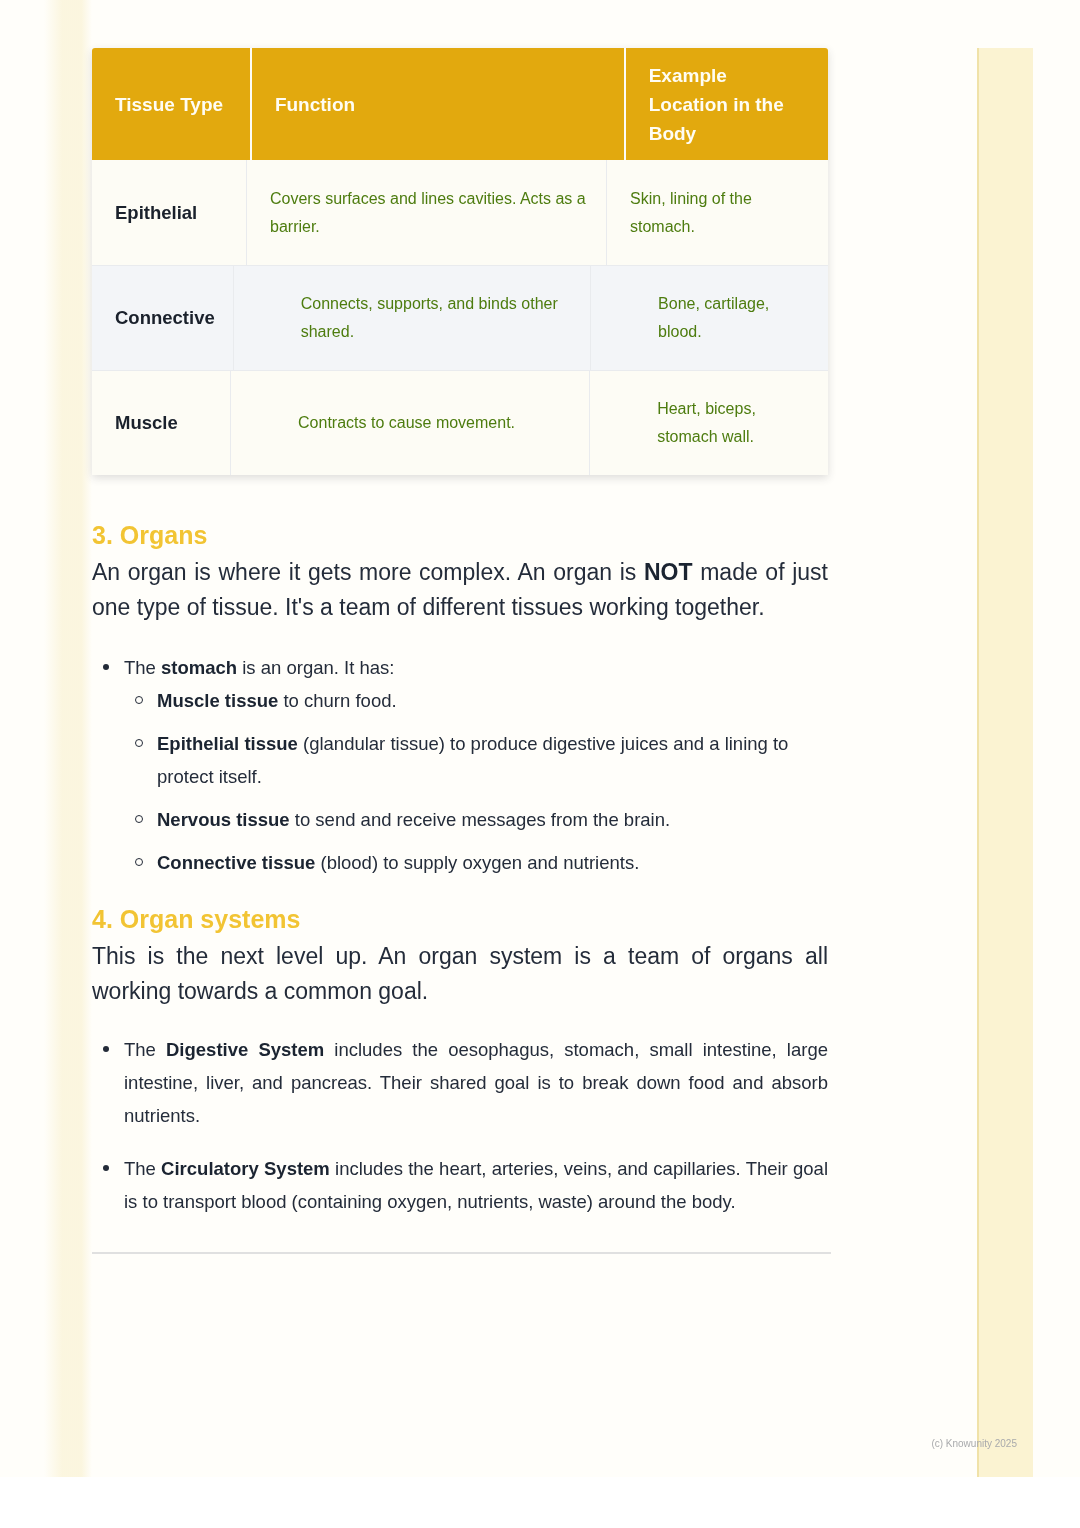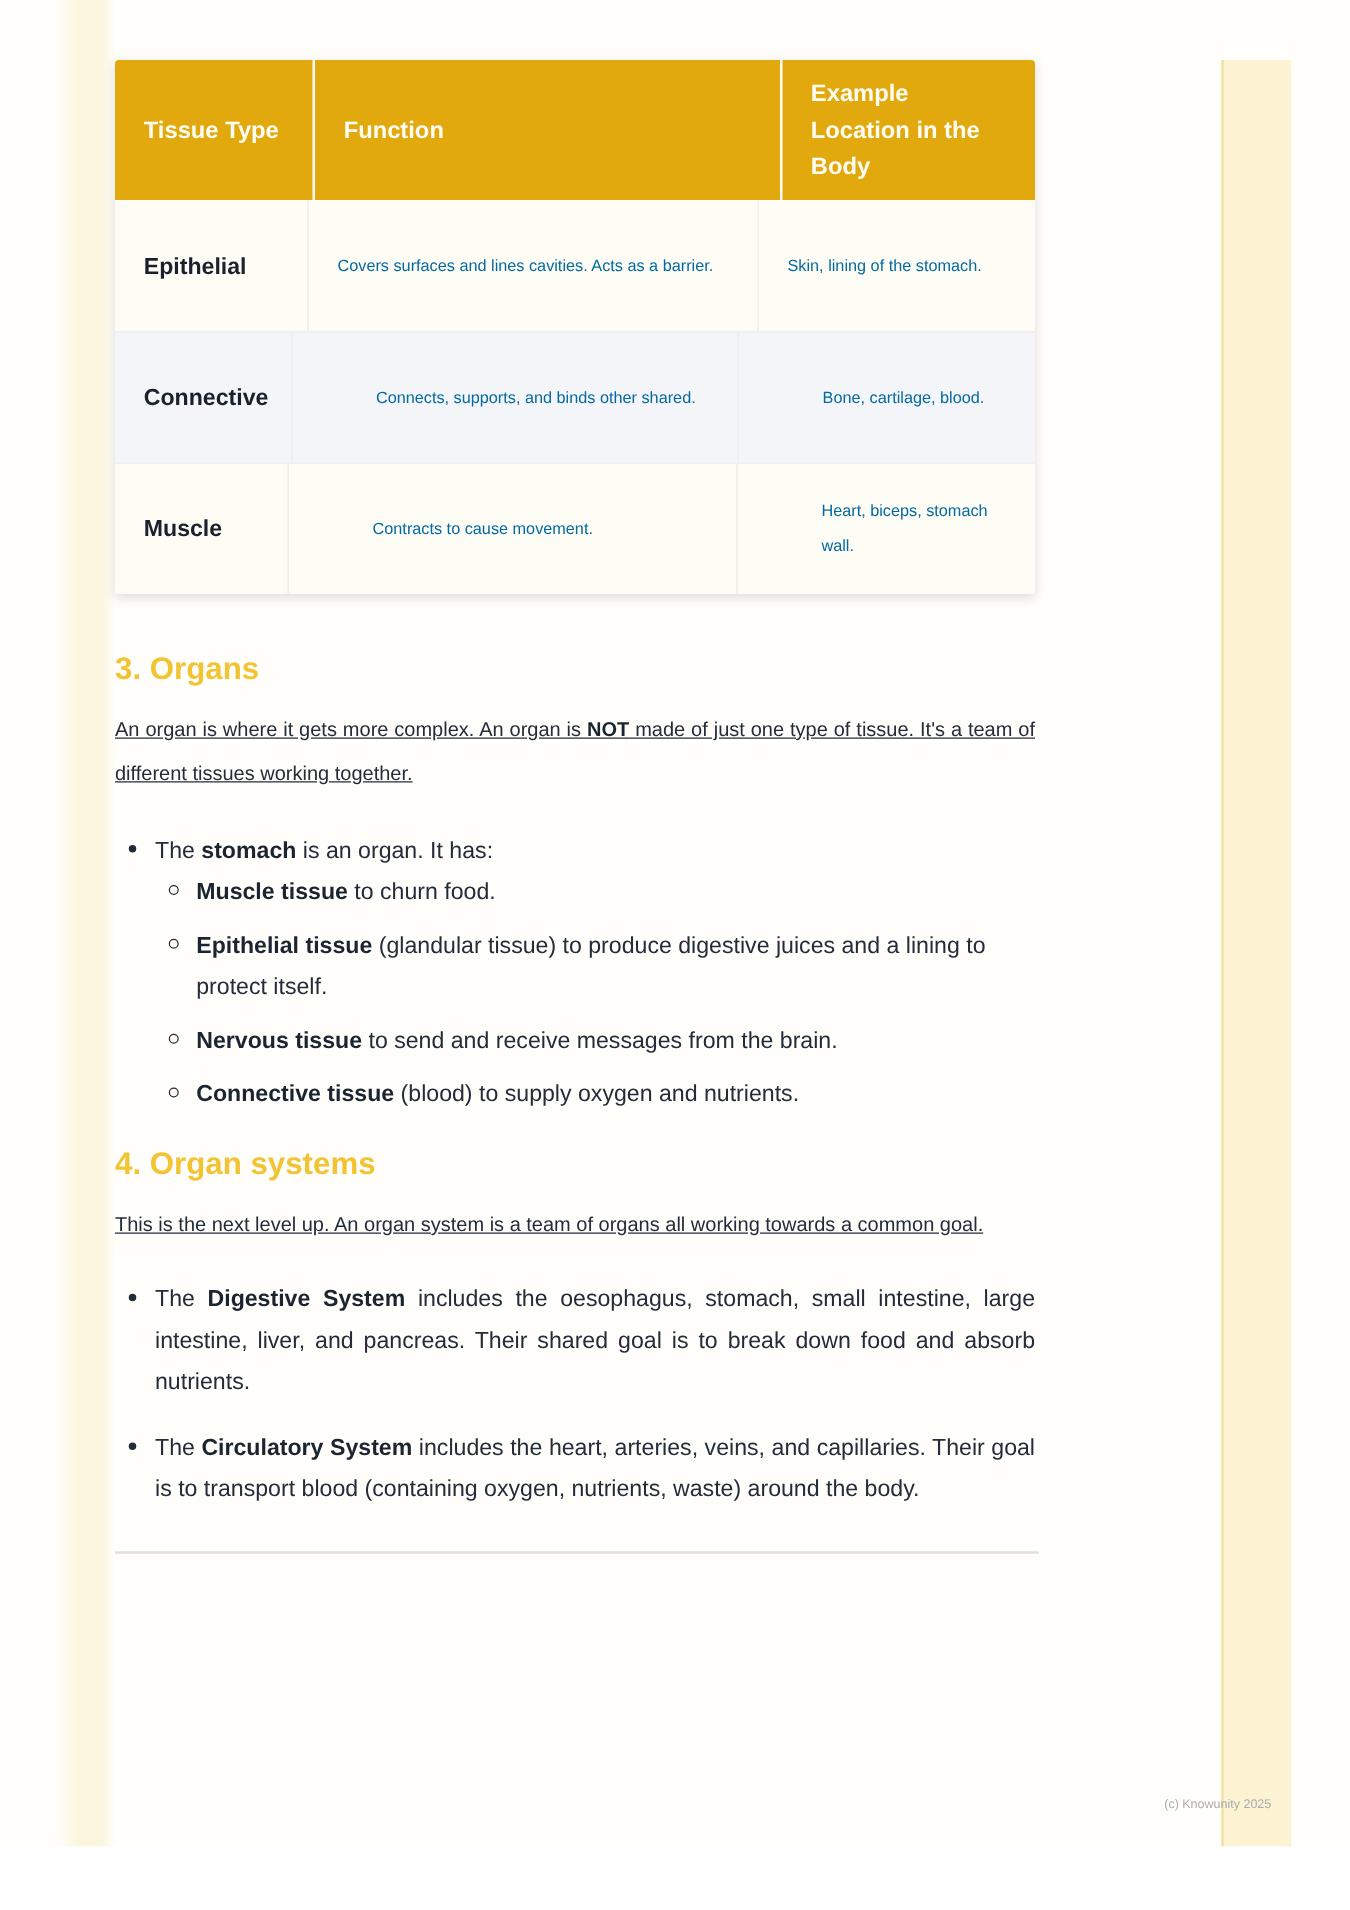--- a/index.html
+++ b/index.html
@@ -45,37 +45,36 @@
   }
   .th1 { width:172px; border-right:2px solid #fdfcf7; }
   .th2 { width:408px; border-right:2px solid #fdfcf7; }
   .th3 { width:219px; }
   .tr { display:flex; height:105px; }
   .tr.alt { background:#f3f5f8; }
   .tr.base { background:#fdfcf5; }
   .tr + .tr { border-top:1px solid #e9ebee;gap:44px; }
   .td {
     display:flex; align-items:center;
-    font-size:13px; line-height:28px; color:#0369a1;
+    font-size:16px; line-height:28px; color:#4d7c0f;
     padding:0 18px 0 23px;
   }
   .td1 { width:155px; border-right:1px solid #e9ebee; font-weight:700; color:#1a212c; font-size:18.5px;text-align:right; }
   .td2 { width:360px; border-right:1px solid #e9ebee; }
   .td3 { width:219px; }
   
   h2.sec {
     font-size:25px; font-weight:700; color:#f2c433; line-height:32px;
   }
   .sec-organs { margin-top:44px; }
   .sec-systems { margin-top:24px; }
   p.body-p {
-    margin-top:16px;
-    font-size:16px; line-height:35px; color:#242c3a;
+    margin-top:4px;
+    font-size:23px; line-height:35px; color:#242c3a;
     text-align:justify;
-    text-decoration:underline;
   }
   strong { font-weight:700; color:#1b2431; }
   .ul { margin-top:26px; }
   .ul-sys { margin-top:24px; }
   .li { position:relative; padding-left:32px; font-size:18.5px; line-height:33px; }
   .li .dot {
     position:absolute; left:11px; top:13px;
     width:6px; height:6px; border-radius:50%; background:#242b38;
   }
   .li2 { position:relative; padding-left:65px; font-size:18.5px; line-height:33px; margin-top:10px; }

